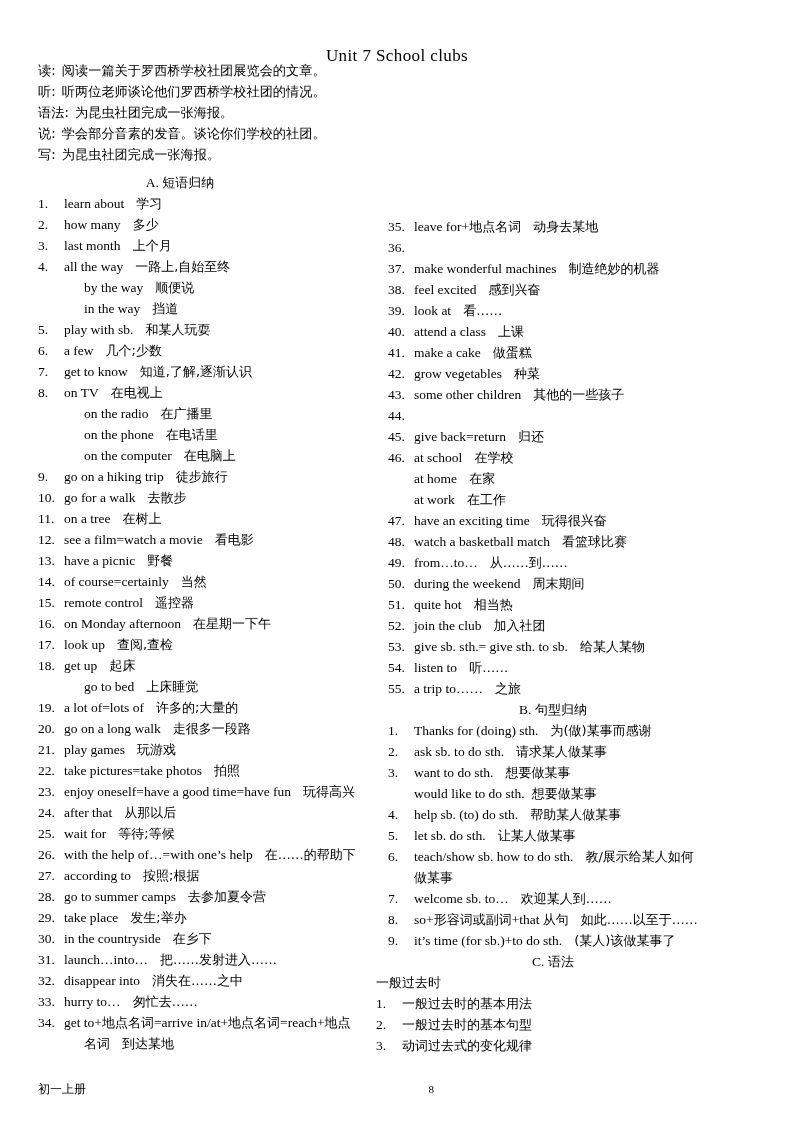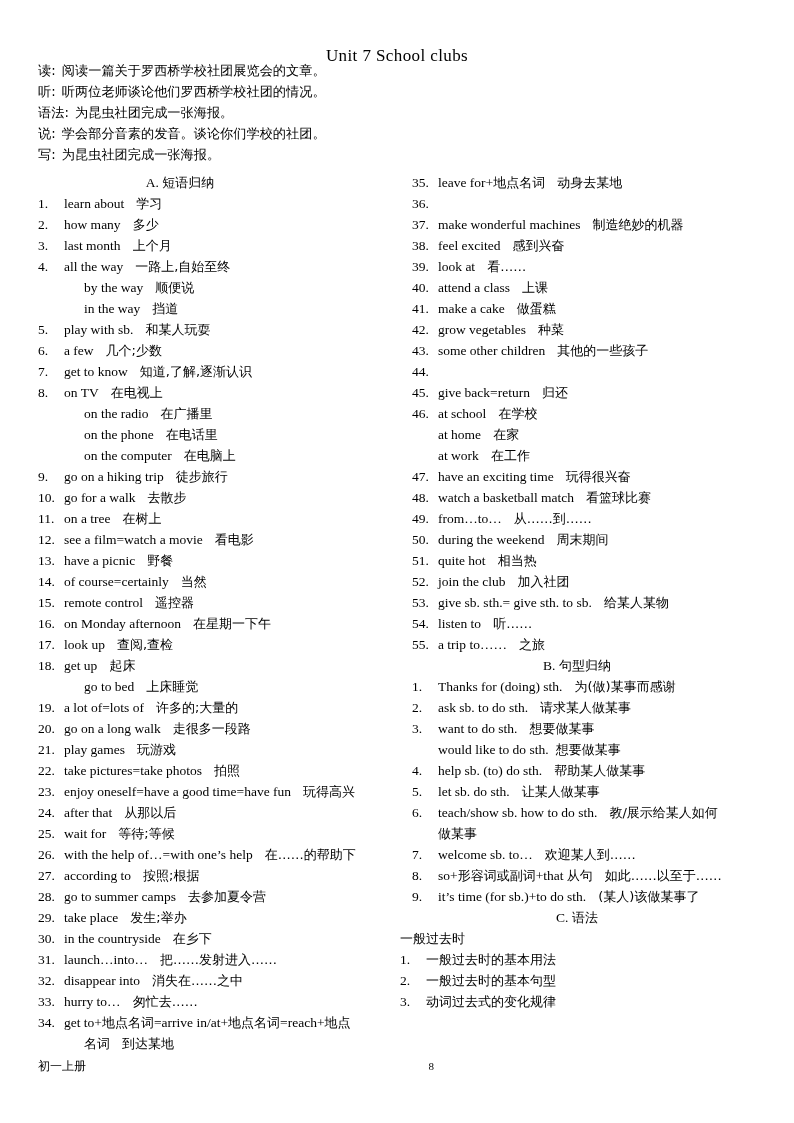--- a/index.html
+++ b/index.html
@@ -61,21 +61,21 @@
     font-family: "Liberation Serif", "DejaVu Serif", serif;
     font-size: 13.5px;
   }
 
   
   .col {
     position: absolute;
     top: 172px;
   }
   .col-left  { left: 0px;  width: 400px; }
-  .col-right { left: 400px; width: 394px; }
+  .col-right { left: 376px; width: 394px; margin-top: 44px; }
 
   
   .row {
     display: flex;
     align-items: baseline;
     line-height: 21px;
     min-height: 21px;
   }
   .num {
     width: 26px;
@@ -107,21 +107,21 @@
     font-family: Liberation Sans, sans-serif;
     font-size: 13px;
   }
   .row.noindent { padding-left: 0px !important; }
   .col-right .row.noindent { padding-left: 0px; }
 
   
   .footer {
     position: absolute;
     left: 38px;
-    top: 1058px;
+    top: 1081px;
     width: 718px;
     display: flex;
     justify-content: space-between;
     align-items: baseline;
   }
   .footer-left {
     font-family: "DejaVu Sans", "Liberation Sans", sans-serif;
     font-size: 12px;
   }
   .footer-page {

